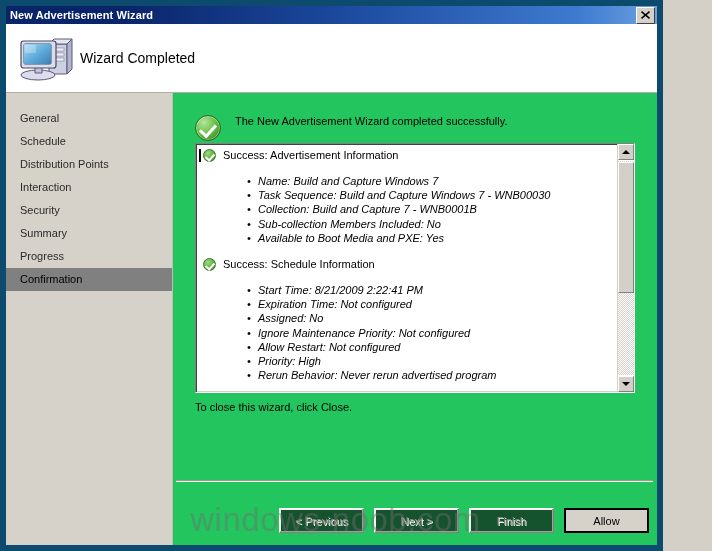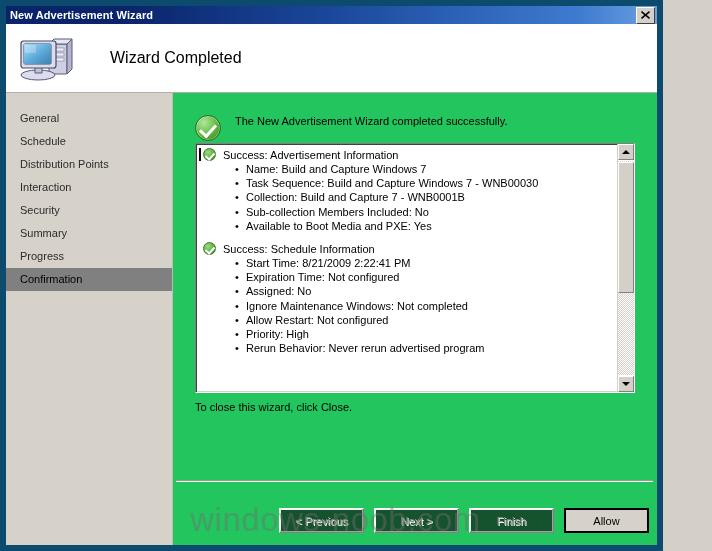--- a/index.html
+++ b/index.html
@@ -64,23 +64,23 @@
   .banner {
     height: 69px;
     background: #ffffff;
     border-bottom: 1px solid #b4b0a8;
     display: flex;
     align-items: center;
     padding-left: 12px;
     box-sizing: border-box;
   }
   .banner-title {
-    font-size: 16px;
+    font-size: 14px;
     color: #000000;
-    margin-left: 36px;
+    margin-left: 6px;
   }
   .pc-icon {
     width: 56px;
     height: 52px;
     position: relative;
     flex: 0 0 auto;
   }
 
   
   .body-area {
@@ -153,43 +153,44 @@
     bottom: 0;
     overflow: hidden;
     padding: 4px 0 0 3px;
     box-sizing: border-box;
   }
   .group {
     margin-bottom: 9px;
   }
   .group-head {
     display: flex;
-    align-items: flex-start;
+    align-items: flex-end;
     font-size: 11px;
     color: #000;
     line-height: 14px;
   }
   .group-head-text {
     margin-left: 7px;
   }
   .caret-left {
     width: 2px;
     height: 13px;
     background: #000;
     margin-right: 2px;
     flex: 0 0 2px;
   }
   .caret-spacer {
     width: 4px;
     flex: 0 0 4px;
   }
   ul.bullets {
-    margin: 0;
+    margin: 12px;
     padding: 0 0 0 47px;
     list-style: none;
+    font-style: italic;
   }
   ul.bullets li {
     font-size: 11px;
     line-height: 14.2px;
     color: #000;
     position: relative;
     white-space: nowrap;
   }
   ul.bullets li::before {
     content: "\2022";
@@ -459,21 +460,21 @@
           <div class="group">
             <div class="group-head">
               <div class="caret-spacer"></div>
               <div class="chk"></div>
               <div class="group-head-text">Success: Schedule Information</div>
             </div>
             <ul class="bullets">
               <li>Start Time: 8/21/2009 2:22:41 PM</li>
               <li>Expiration Time: Not configured</li>
               <li>Assigned: No</li>
-              <li>Ignore Maintenance Windows: Not completed</li>
+              <li>Ignore Maintenance Priority: Not configured</li>
               <li>Allow Restart: Not configured</li>
               <li>Priority: High</li>
               <li>Rerun Behavior: Never rerun advertised program</li>
             </ul>
           </div>
 
 
         </div>
 
         <div class="scrollbar">

